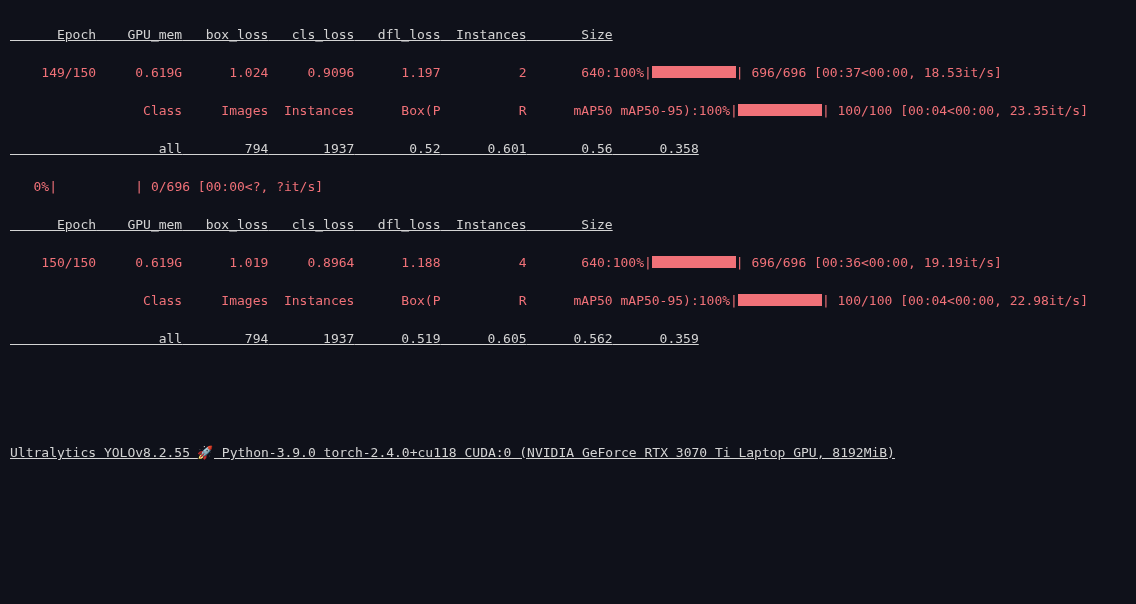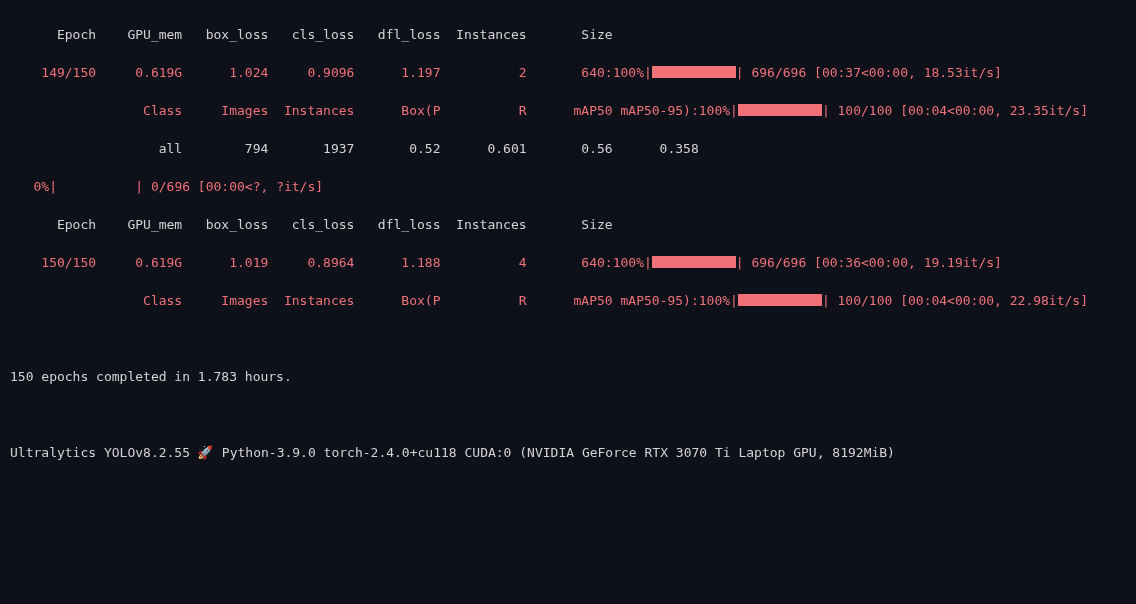--- a/index.html
+++ b/index.html
@@ -12,43 +12,43 @@
     line-height: 19px;
     width: 1136px;
     height: 604px;
     overflow: hidden;
   }
   .term {
     padding: 6px 10px;
     white-space: pre;
   }
   .red { color: #f07178; margin-top: 39px; }
-  .wht { color: #d4d4d4; }
+  .wht { color: #d4d4d4; text-decoration: underline; }
   .bar {
     display: inline-block;
     vertical-align: -1px;
     width: 84px;
     height: 12px;
     background: #f07178;
   }
 </style>
 </head>
 <body>
 
 <div class="term">
 <div><span class="wht">      Epoch</span><span class="wht">    GPU_mem</span><span class="wht">   box_loss</span><span class="wht">   cls_loss</span><span class="wht">   dfl_loss</span><span class="wht">  Instances</span><span class="wht">       Size</span></div>
 <div><span class="red">    149/150</span><span class="red">     0.619G</span><span class="red">      1.024</span><span class="red">     0.9096</span><span class="red">      1.197</span><span class="red">          2</span><span class="red">       640:</span><span class="red">100%|</span><span class="bar"></span><span class="red">| 696/696 [00:37&lt;00:00, 18.53it/s]</span></div>
 <div><span class="red">                 Class</span><span class="red">     Images</span><span class="red">  Instances</span><span class="red">      Box(P</span><span class="red">          R</span><span class="red">      mAP50</span><span class="red"> mAP50-95):</span><span class="red">100%|</span><span class="bar"></span><span class="red">| 100/100 [00:04&lt;00:00, 23.35it/s]</span></div>
 <div><span class="wht">                   all</span><span class="wht">        794</span><span class="wht">       1937</span><span class="wht">       0.52</span><span class="wht">      0.601</span><span class="wht">       0.56</span><span class="wht">      0.358</span></div>
 <div><span class="red">   0%|</span><span class="red">          </span><span class="red">| 0/696 [00:00&lt;?, ?it/s]</span></div>
 <div><span class="wht">      Epoch</span><span class="wht">    GPU_mem</span><span class="wht">   box_loss</span><span class="wht">   cls_loss</span><span class="wht">   dfl_loss</span><span class="wht">  Instances</span><span class="wht">       Size</span></div>
 <div><span class="red">    150/150</span><span class="red">     0.619G</span><span class="red">      1.019</span><span class="red">     0.8964</span><span class="red">      1.188</span><span class="red">          4</span><span class="red">       640:</span><span class="red">100%|</span><span class="bar"></span><span class="red">| 696/696 [00:36&lt;00:00, 19.19it/s]</span></div>
 <div><span class="red">                 Class</span><span class="red">     Images</span><span class="red">  Instances</span><span class="red">      Box(P</span><span class="red">          R</span><span class="red">      mAP50</span><span class="red"> mAP50-95):</span><span class="red">100%|</span><span class="bar"></span><span class="red">| 100/100 [00:04&lt;00:00, 22.98it/s]</span></div>
+<div><span class="wht">                   all</span><span class="wht">        794</span><span class="wht">       1937</span><span class="wht">      0.519</span><span class="wht">      0.605</span><span class="wht">      0.562</span><span class="wht">      0.359</span></div>
 <div> </div>
-<div class="wht">150 epochs completed in 1.783 hours.</div>
 <div> </div>
 <div><span class="wht">Ultralytics YOLOv8.2.55 </span><span>🚀</span><span class="wht"> Python-3.9.0 torch-2.4.0+cu118 CUDA:0 (NVIDIA GeForce RTX 3070 Ti Laptop GPU, 8192MiB)</span></div>
 
 
 
 
 
 
 
 </div>

